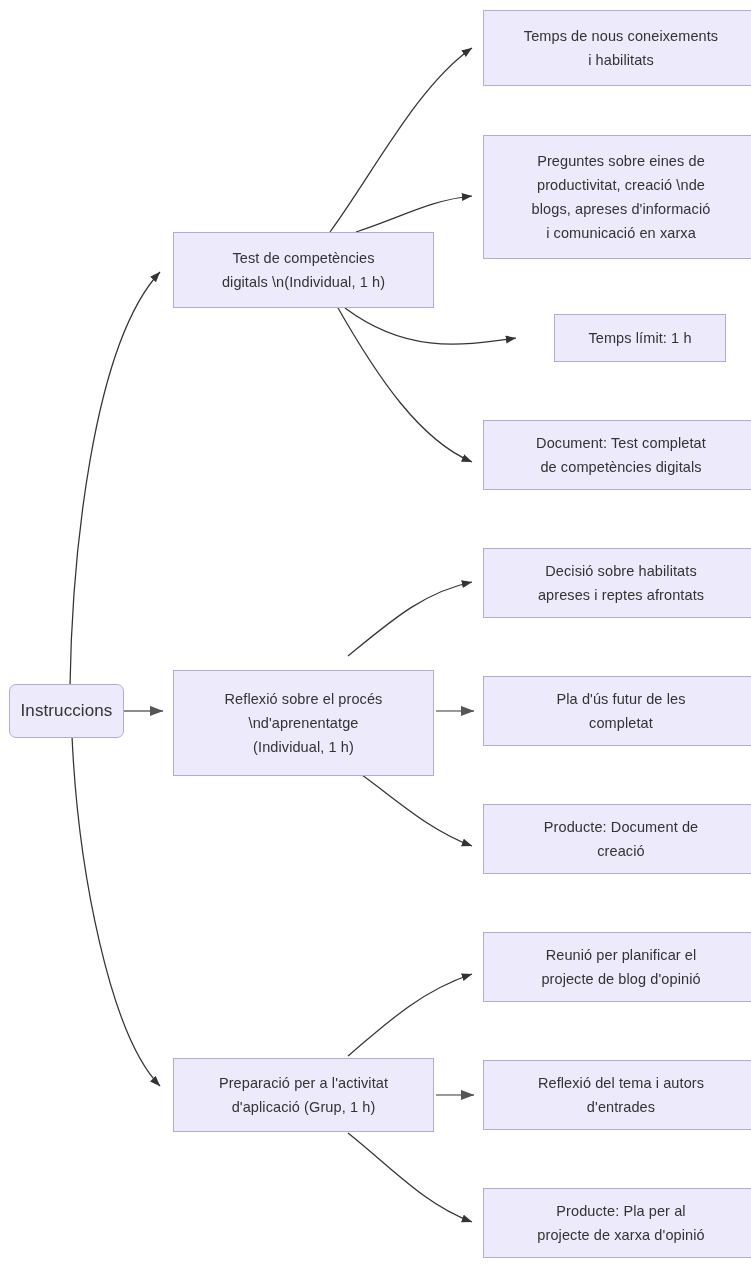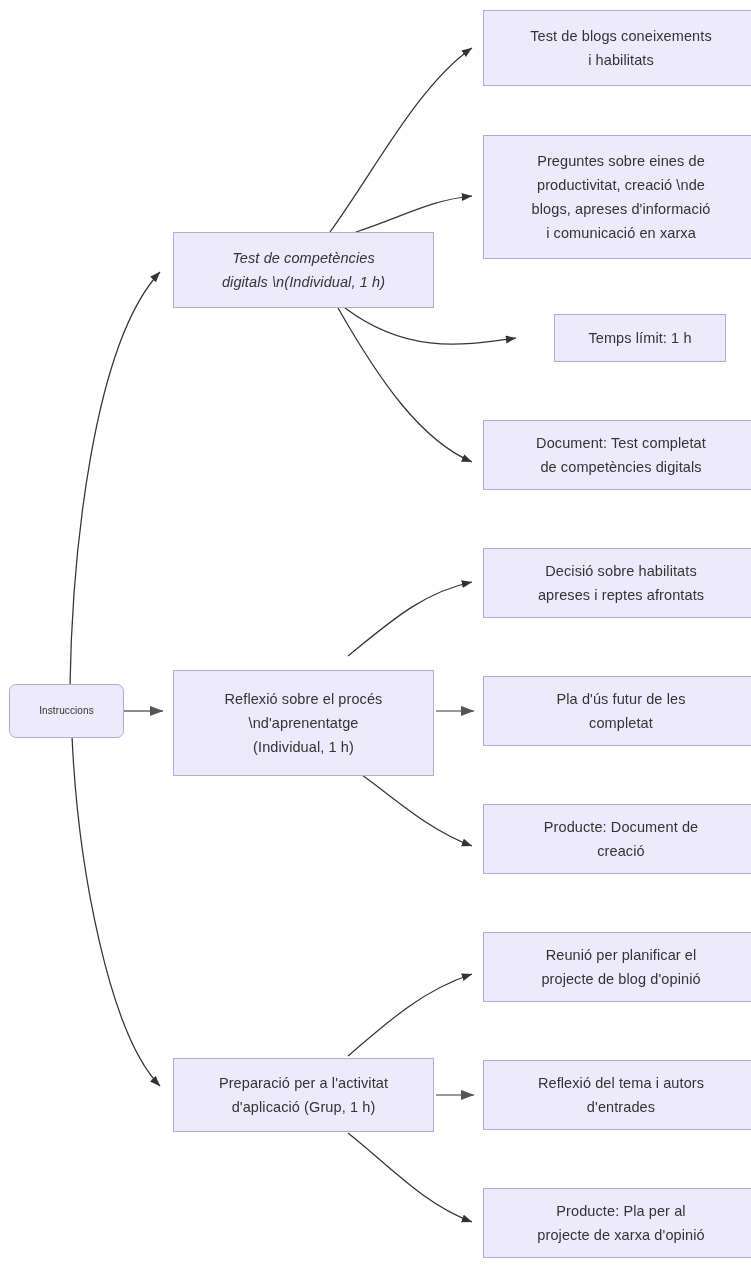--- a/index.html
+++ b/index.html
@@ -36,21 +36,21 @@
     border: 1px solid #b5a9dc;
     color: #333333;
     font-size: 14.5px;
     line-height: 24px;
     letter-spacing: 0.1px;
     padding: 0 10px;
     white-space: pre-line;
   }
   .node.root {
     border-radius: 7px;
-    font-size: 10px;
+    font-size: 17px;
   }
   .node-label {
     display: block;
     width: 100%;
   }
 </style>
 </head>
 <body>
 
 <div id="diagram-root">
@@ -93,27 +93,27 @@
     <g fill="none" stroke="#777777" stroke-width="1.6">
       <path d="M 436,711 L 474,711" marker-end="url(#arrow-gray)"></path>
       <path d="M 436,1095 L 474,1095" marker-end="url(#arrow-gray)"></path>
     </g>
   </svg>
 
   <div class="node root" style="left:9px; top:684px; width:115px; height:54px;">
     <span class="node-label">Instruccions</span>
   </div>
 
-  <div class="node" style="left:173px; top:232px; width:261px; height:76px;font-style:italic;">
+  <div class="node" style="left:173px; top:232px; width:261px; height:76px;">
     <span class="node-label">Test de competències
 digitals \n(Individual, 1 h)</span>
   </div>
 
   <div class="node" style="left:483px; top:10px; width:276px; height:76px;">
-    <span class="node-label">Test de blogs coneixements
+    <span class="node-label">Temps de nous coneixements
 i habilitats</span>
   </div>
 
   <div class="node" style="left:483px; top:135px; width:276px; height:124px;">
     <span class="node-label">Preguntes sobre eines de
 productivitat, creació \nde
 blogs, apreses d'informació
 i comunicació en xarxa</span>
   </div>
 

